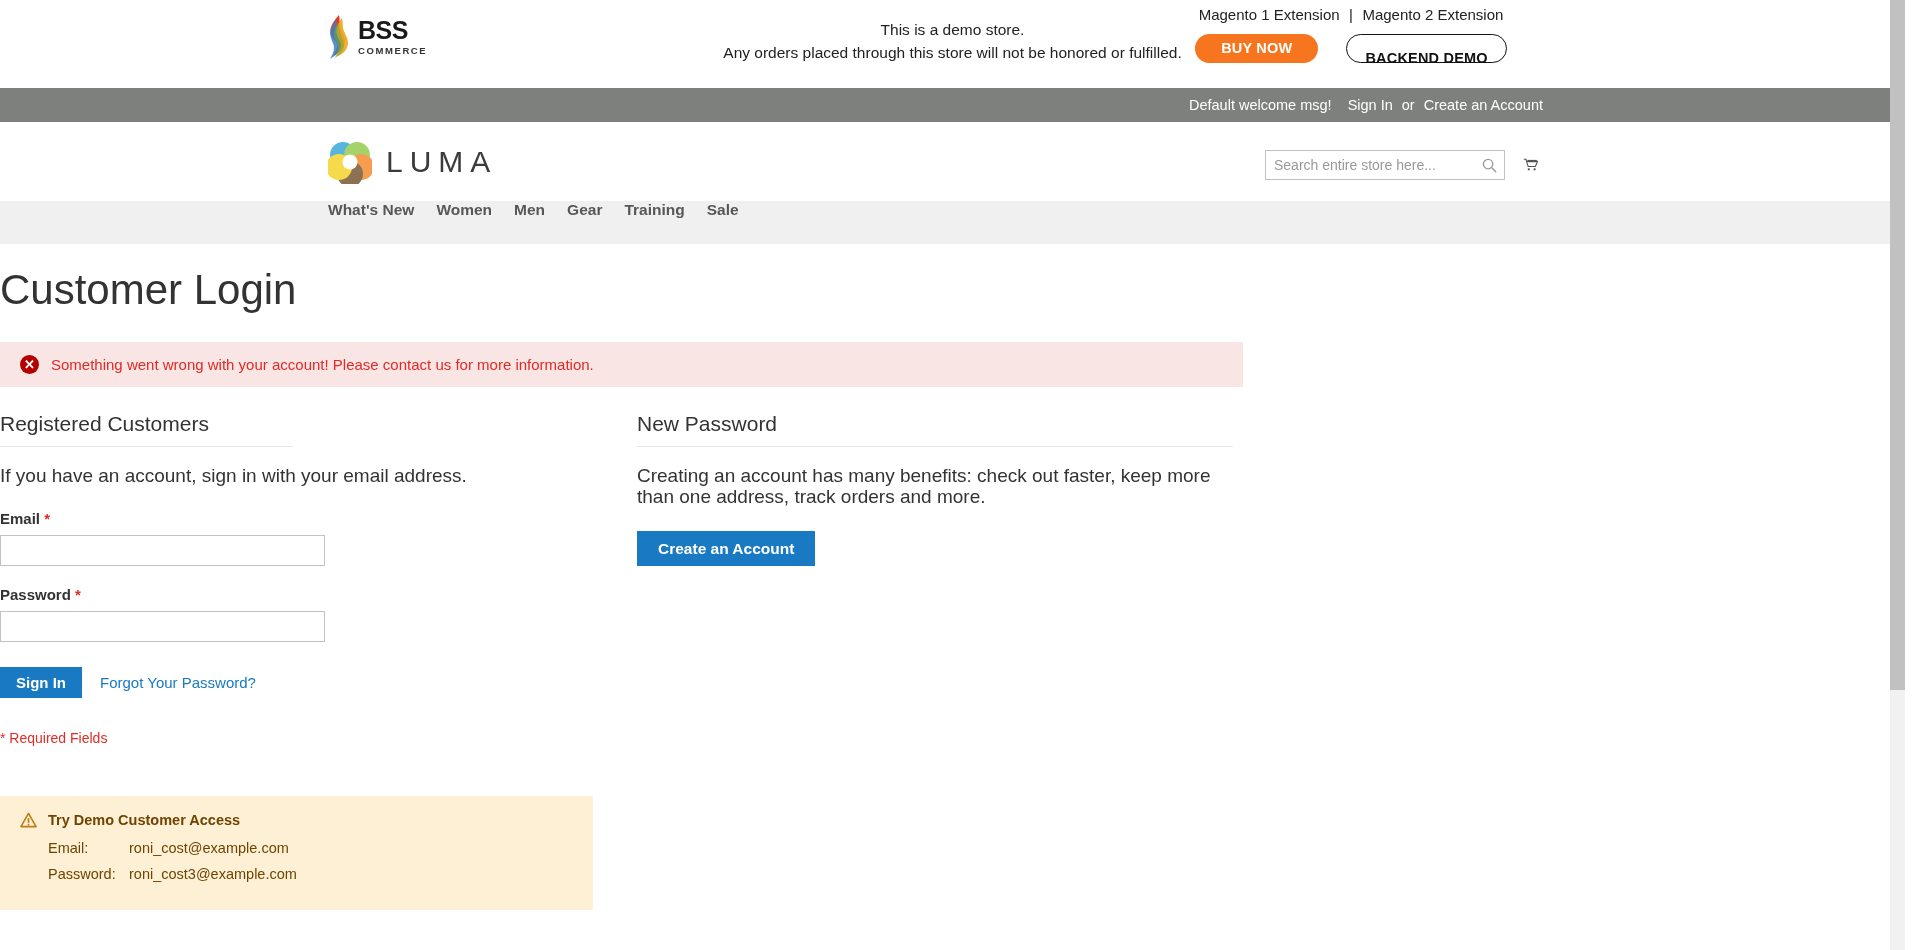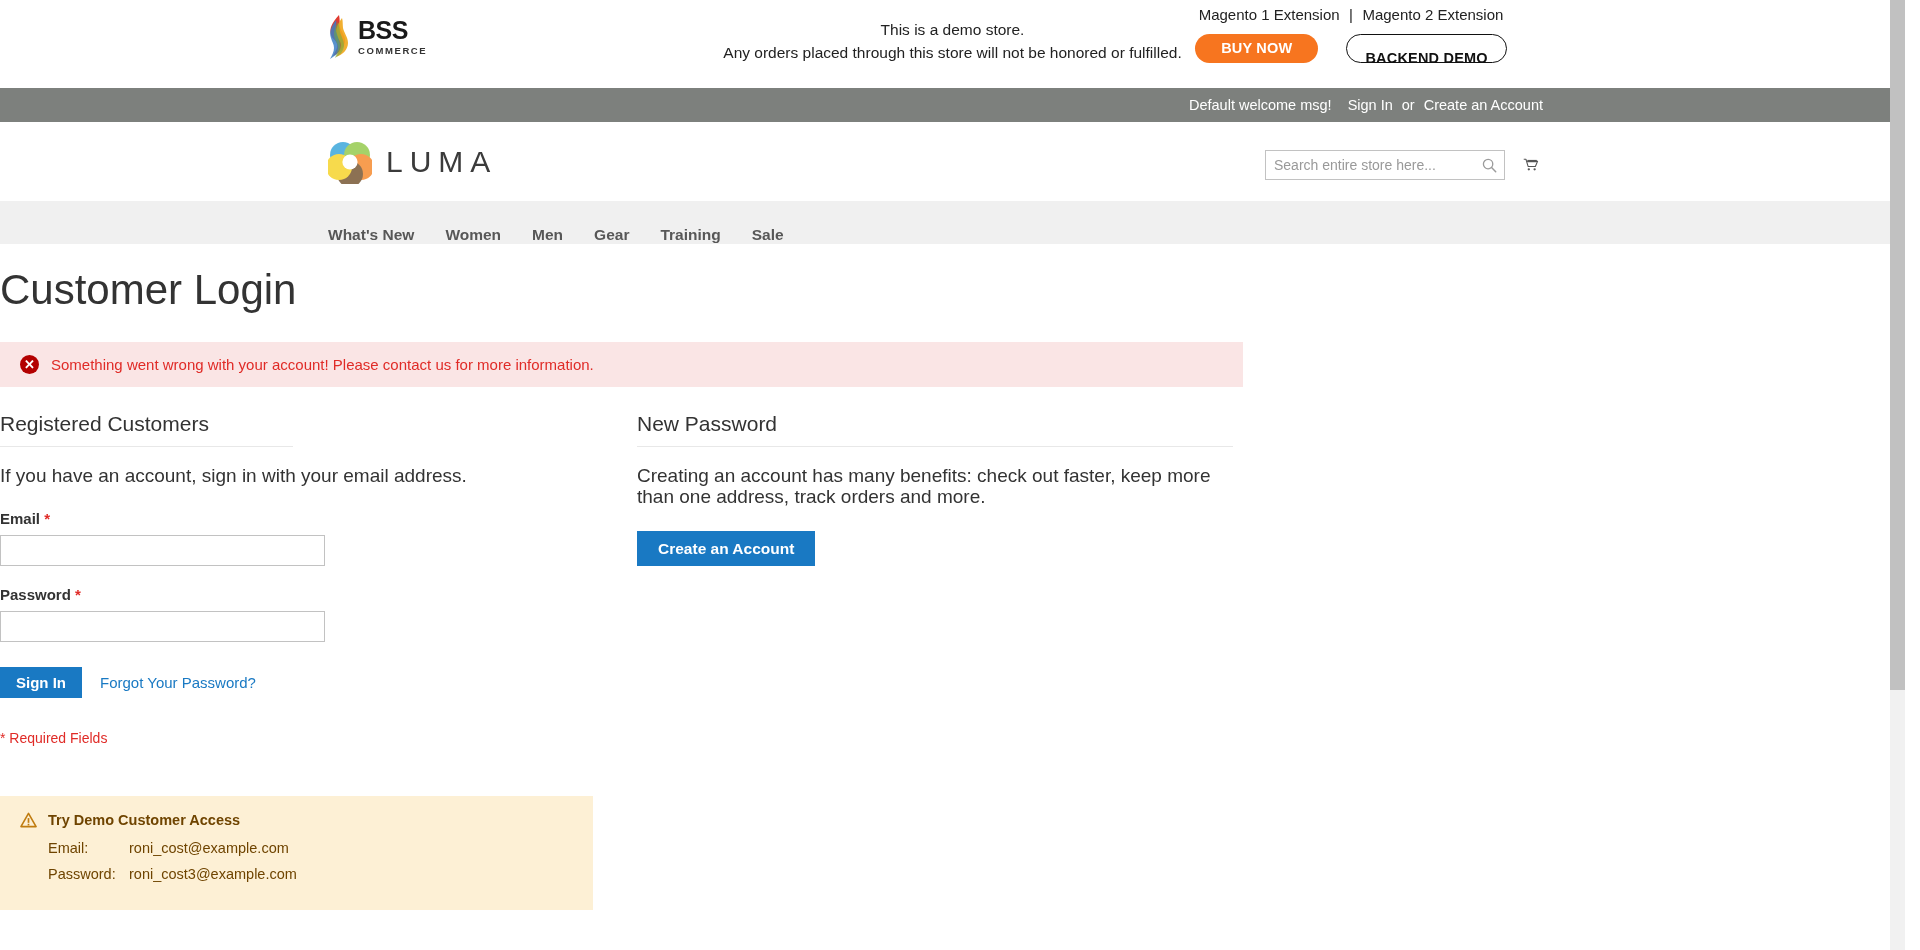--- a/index.html
+++ b/index.html
@@ -159,23 +159,23 @@
     width: 28px; height: 30px;
     background: none; border: none; cursor: pointer;
     display: flex; align-items: center; justify-content: center;
   }
 
   
   .nav {
     height: 43px;
     background: #f0f0f0;
     display: flex;
-    align-items: flex-end;
+    align-items: flex-start;
     padding-left: 328px;
-    gap: 31px;
+    gap: 22px;
   }
   .nav a {
     font-size: 15.5px;
     font-weight: bold;
     color: #575757;
     text-decoration: none;
     font-family: "Liberation Sans", sans-serif;
   }
 
   

